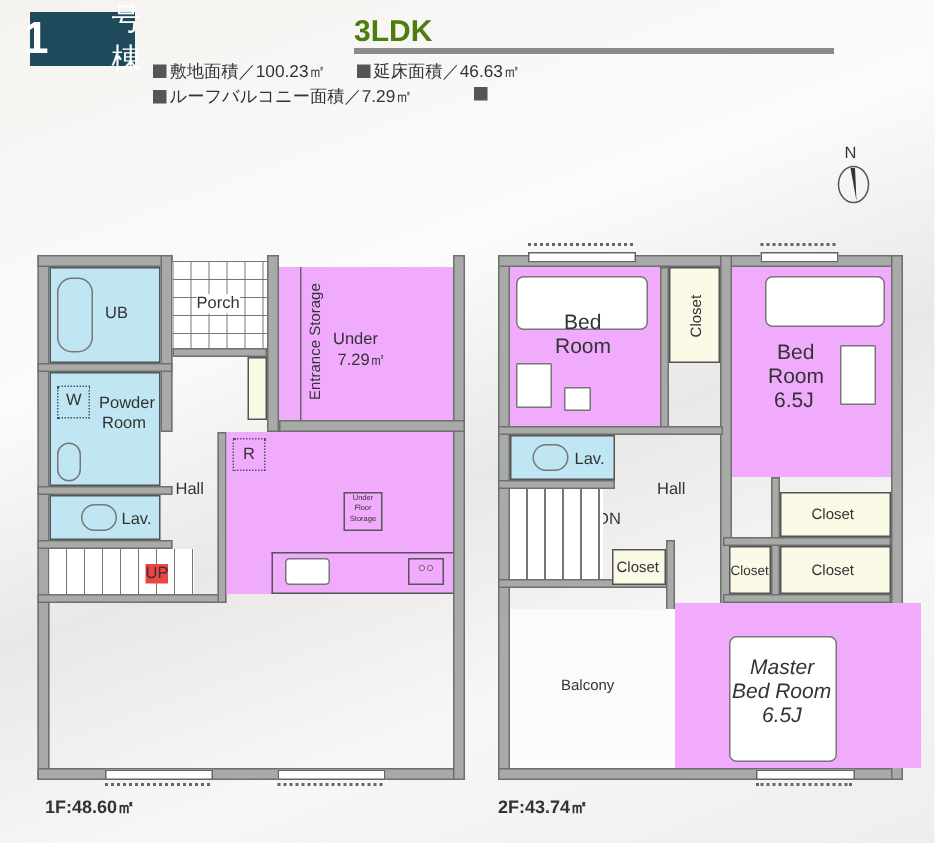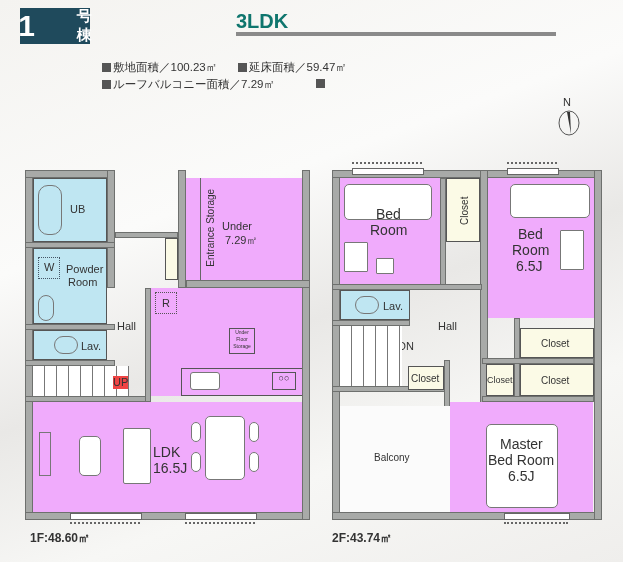--- a/index.html
+++ b/index.html
@@ -2,24 +2,24 @@
 <html><head>
 <meta charset="utf-8">
 <style>
   html,body{margin:0;padding:0;}
   body{width:623px;height:562px;position:relative;overflow:hidden;
     background:linear-gradient(160deg,#f4f3f0 0%,#fbfbfa 35%,#e9e8e6 55%,#f7f7f5 75%,#efeeec 100%);
     font-family:"Liberation Sans",sans-serif;color:#333;}
   .abs{position:absolute;}
   .badge{left:20px;top:8px;width:70px;height:36px;background:#1f4a5c;color:#fff;display:flex;align-items:center;justify-content:center;}
   .badge .num{font-size:30px;font-weight:bold;margin-right:4px;line-height:1;}
-  .badge .sfx{font-size:15px;font-weight:bold;margin-left:38px;}
-  .title{left:236px;top:10px;font-size:20px;font-weight:bold;color:#0f766e;}
+  .badge .sfx{font-size:20px;font-weight:normal;margin-left:38px;}
+  .title{left:236px;top:10px;font-size:20px;font-weight:bold;color:#4d7c0f;}
   .title-bar{left:236px;top:32px;width:320px;height:4px;background:#8a8a8a;}
-  .spec{font-size:11.5px;color:#333;white-space:nowrap;margin-top:20px;}
+  .spec{font-size:11.5px;color:#333;white-space:nowrap;}
   .spec .sq{display:inline-block;width:9px;height:9px;background:#555;margin-right:2px;vertical-align:-1px;}
   .wall{position:absolute;background:#a8aaa8;border:1px solid #6e706e;box-sizing:border-box;}
   .room{position:absolute;box-sizing:border-box;}
   .blue{background:#bfe6f2;border:1px solid #555;}
   .yellow{background:#fbfae6;border:1px solid #555;}
   .white{background:#f0abfc;}
   .lbl{position:absolute;font-size:11px;color:#333;text-align:center;line-height:1.15;white-space:nowrap;}
   .big{font-size:14px;}
   .floor-area{font-size:12px;font-weight:bold;color:#333;}
   .tile{background-color:#fff;background-image:linear-gradient(#777 1px,transparent 1px),linear-gradient(90deg,#777 1px,transparent 1px);background-size:12px 12px;}
@@ -32,21 +32,21 @@
 <body>
 
 <div class="abs badge">
   <span class="num">1</span>
   <span class="sfx">号棟</span>
 </div>
 <div class="abs title">3LDK</div>
 <div class="abs title-bar"></div>
 
 <div class="abs spec" style="left:102px;top:40px;"><span class="sq"></span><span>敷地面積／100.23㎡</span></div>
-<div class="abs spec" style="left:238px;top:40px;"><span class="sq"></span><span>延床面積／59.47㎡</span></div>
+<div class="abs spec" style="left:238px;top:40px;"><span class="sq"></span><span>延床面積／46.63㎡</span></div>
 <div class="abs spec" style="left:102px;top:57px;"><span class="sq"></span><span>ルーフバルコニー面積／7.29㎡</span></div>
 <div class="abs spec" style="left:316px;top:57px;"><span class="sq"></span></div>
 
 <div class="abs" style="left:563px;top:96px;font-size:11px;">N</div>
 <svg class="abs" style="left:558px;top:110px;" width="22" height="26">
   <ellipse cx="11" cy="13" rx="10" ry="12" fill="none" stroke="#555" stroke-width="1"></ellipse>
   <polygon points="9,2 12,2 13,24" fill="#333"></polygon>
 </svg>
 
 <div class="abs" style="left:25px;top:170px;width:285px;height:350px;">
@@ -58,20 +58,23 @@
   <div class="wall" style="left:153px;top:0;width:8px;height:118px;"></div>
   <div class="wall" style="left:161px;top:110px;width:124px;height:8px;"></div>
 
   <div class="room blue" style="left:8px;top:8px;width:74px;height:64px;">
     <div class="furn" style="left:4px;top:6px;width:24px;height:50px;background:#bfe6f2;border-radius:10px;"></div>
     <div class="lbl" style="left:36px;top:24px;">UB</div>
   </div>
   <div class="wall" style="left:82px;top:0;width:8px;height:118px;"></div>
   <div class="wall" style="left:0;top:72px;width:90px;height:6px;"></div>
 
+  <div class="room tile" style="left:90px;top:4px;width:63px;height:58px;">
+    <div class="lbl" style="left:16px;top:22px;background:#fff;">Porch</div>
+  </div>
   <div class="wall" style="left:90px;top:62px;width:63px;height:6px;"></div>
   <div class="room yellow" style="left:140px;top:68px;width:13px;height:42px;"></div>
 
   <div class="room white" style="left:161px;top:8px;width:116px;height:102px;">
     <div class="lbl" style="left:-14px;top:44px;transform:rotate(-90deg);font-size:10px;">Entrance Storage</div>
     <div class="line" style="left:14px;top:0;width:1px;height:102px;"></div>
     <div class="lbl" style="left:36px;top:42px;">Under</div>
     <div class="lbl" style="left:39px;top:56px;">7.29㎡</div>
   </div>
 
@@ -87,51 +90,39 @@
 
   <div class="room blue" style="left:8px;top:160px;width:74px;height:30px;">
     <div class="furn" style="left:20px;top:5px;width:24px;height:18px;background:#bfe6f2;border-radius:9px;"></div>
     <div class="lbl" style="left:47px;top:9px;">Lav.</div>
   </div>
   <div class="wall" style="left:0;top:190px;width:90px;height:6px;"></div>
 
   <div class="lbl" style="left:92px;top:150px;">Hall</div>
 
   <div class="room stairs" style="left:8px;top:196px;width:96px;height:30px;"></div>
-  <div class="lbl" style="left:88px;top:206px;background:#ef4444;">UP</div>
+  <div class="lbl" style="left:72px;top:206px;background:#ef4444;">UP</div>
   <div class="wall" style="left:0;top:226px;width:125px;height:6px;"></div>
   <div class="wall" style="left:120px;top:118px;width:6px;height:114px;"></div>
 
   <div class="room white" style="left:126px;top:118px;width:151px;height:108px;">
     <div class="abs" style="left:4px;top:4px;width:22px;height:22px;border:1.5px dotted #555;box-sizing:border-box;">
       <div class="lbl" style="left:6px;top:4px;">R</div>
     </div>
     <div class="abs" style="left:78px;top:40px;width:26px;height:26px;border:1.5px solid #555;box-sizing:border-box;font-size:5px;text-align:center;line-height:7px;">
       <div>Under</div>
       <div>Floor</div>
       <div>Storage</div>
     </div>
     <div class="abs" style="left:30px;top:80px;width:121px;height:28px;border:1.5px solid #555;box-sizing:border-box;border-right:none;">
       <div class="furn" style="left:8px;top:3px;width:30px;height:18px;border-radius:3px;"></div>
       <div class="abs" style="left:90px;top:3px;width:24px;height:18px;border:1.5px solid #555;box-sizing:border-box;font-size:9px;text-align:center;">○○</div>
     </div>
   </div>
 
-  <div class="room white" style="left:8px;top:232px;width:269px;height:110px;">
-    <div class="abs" style="left:6px;top:30px;width:12px;height:44px;border:1.5px solid #777;box-sizing:border-box;"></div>
-    <div class="furn" style="left:46px;top:34px;width:22px;height:40px;"></div>
-    <div class="furn" style="left:90px;top:26px;width:28px;height:56px;border-radius:2px;"></div>
-    <div class="lbl big" style="left:120px;top:42px;text-align:left;">LDK</div>
-    <div class="lbl big" style="left:120px;top:58px;text-align:left;">16.5J</div>
-    <div class="furn" style="left:172px;top:14px;width:40px;height:64px;"></div>
-    <div class="furn" style="left:158px;top:20px;width:10px;height:20px;"></div>
-    <div class="furn" style="left:158px;top:50px;width:10px;height:20px;"></div>
-    <div class="furn" style="left:216px;top:20px;width:10px;height:20px;"></div>
-    <div class="furn" style="left:216px;top:50px;width:10px;height:20px;"></div>
-  </div>
 
   <div class="abs" style="left:45px;top:343px;width:70px;height:5px;background:#fff;border:1px solid #666;"></div>
   <div class="abs" style="left:160px;top:343px;width:70px;height:5px;background:#fff;border:1px solid #666;"></div>
   <div class="dot" style="left:45px;top:352px;width:70px;"></div>
   <div class="dot" style="left:160px;top:352px;width:70px;"></div>
 </div>
 
 <div class="abs" style="left:332px;top:170px;width:270px;height:350px;">
   <div class="wall" style="left:0;top:0;width:8px;height:350px;"></div>
   <div class="wall" style="left:0;top:0;width:270px;height:8px;"></div>
@@ -188,21 +179,21 @@
   </div>
   <div class="room yellow" style="left:188px;top:194px;width:74px;height:32px;">
     <div class="lbl" style="left:20px;top:10px;font-size:10px;">Closet</div>
   </div>
   <div class="wall" style="left:150px;top:226px;width:112px;height:6px;"></div>
 
   <div class="room white" style="left:8px;top:236px;width:112px;height:106px;background:#fbfbfb;">
     <div class="lbl" style="left:34px;top:46px;font-size:10px;">Balcony</div>
   </div>
 
-  <div class="room white" style="left:118px;top:232px;width:143px;height:110px;">
+  <div class="room white" style="left:118px;top:232px;width:164px;height:110px;font-style:italic;">
     <div class="furn" style="left:36px;top:22px;width:72px;height:84px;"></div>
     <div class="lbl big" style="left:50px;top:34px;">Master</div>
     <div class="lbl big" style="left:38px;top:50px;">Bed Room</div>
     <div class="lbl big" style="left:58px;top:66px;">6.5J</div>
   </div>
 
   <div class="abs" style="left:20px;top:-2px;width:70px;height:5px;background:#fff;border:1px solid #666;"></div>
   <div class="abs" style="left:175px;top:-2px;width:50px;height:5px;background:#fff;border:1px solid #666;"></div>
   <div class="dot" style="left:20px;top:-8px;width:70px;"></div>
   <div class="dot" style="left:175px;top:-8px;width:50px;"></div>

